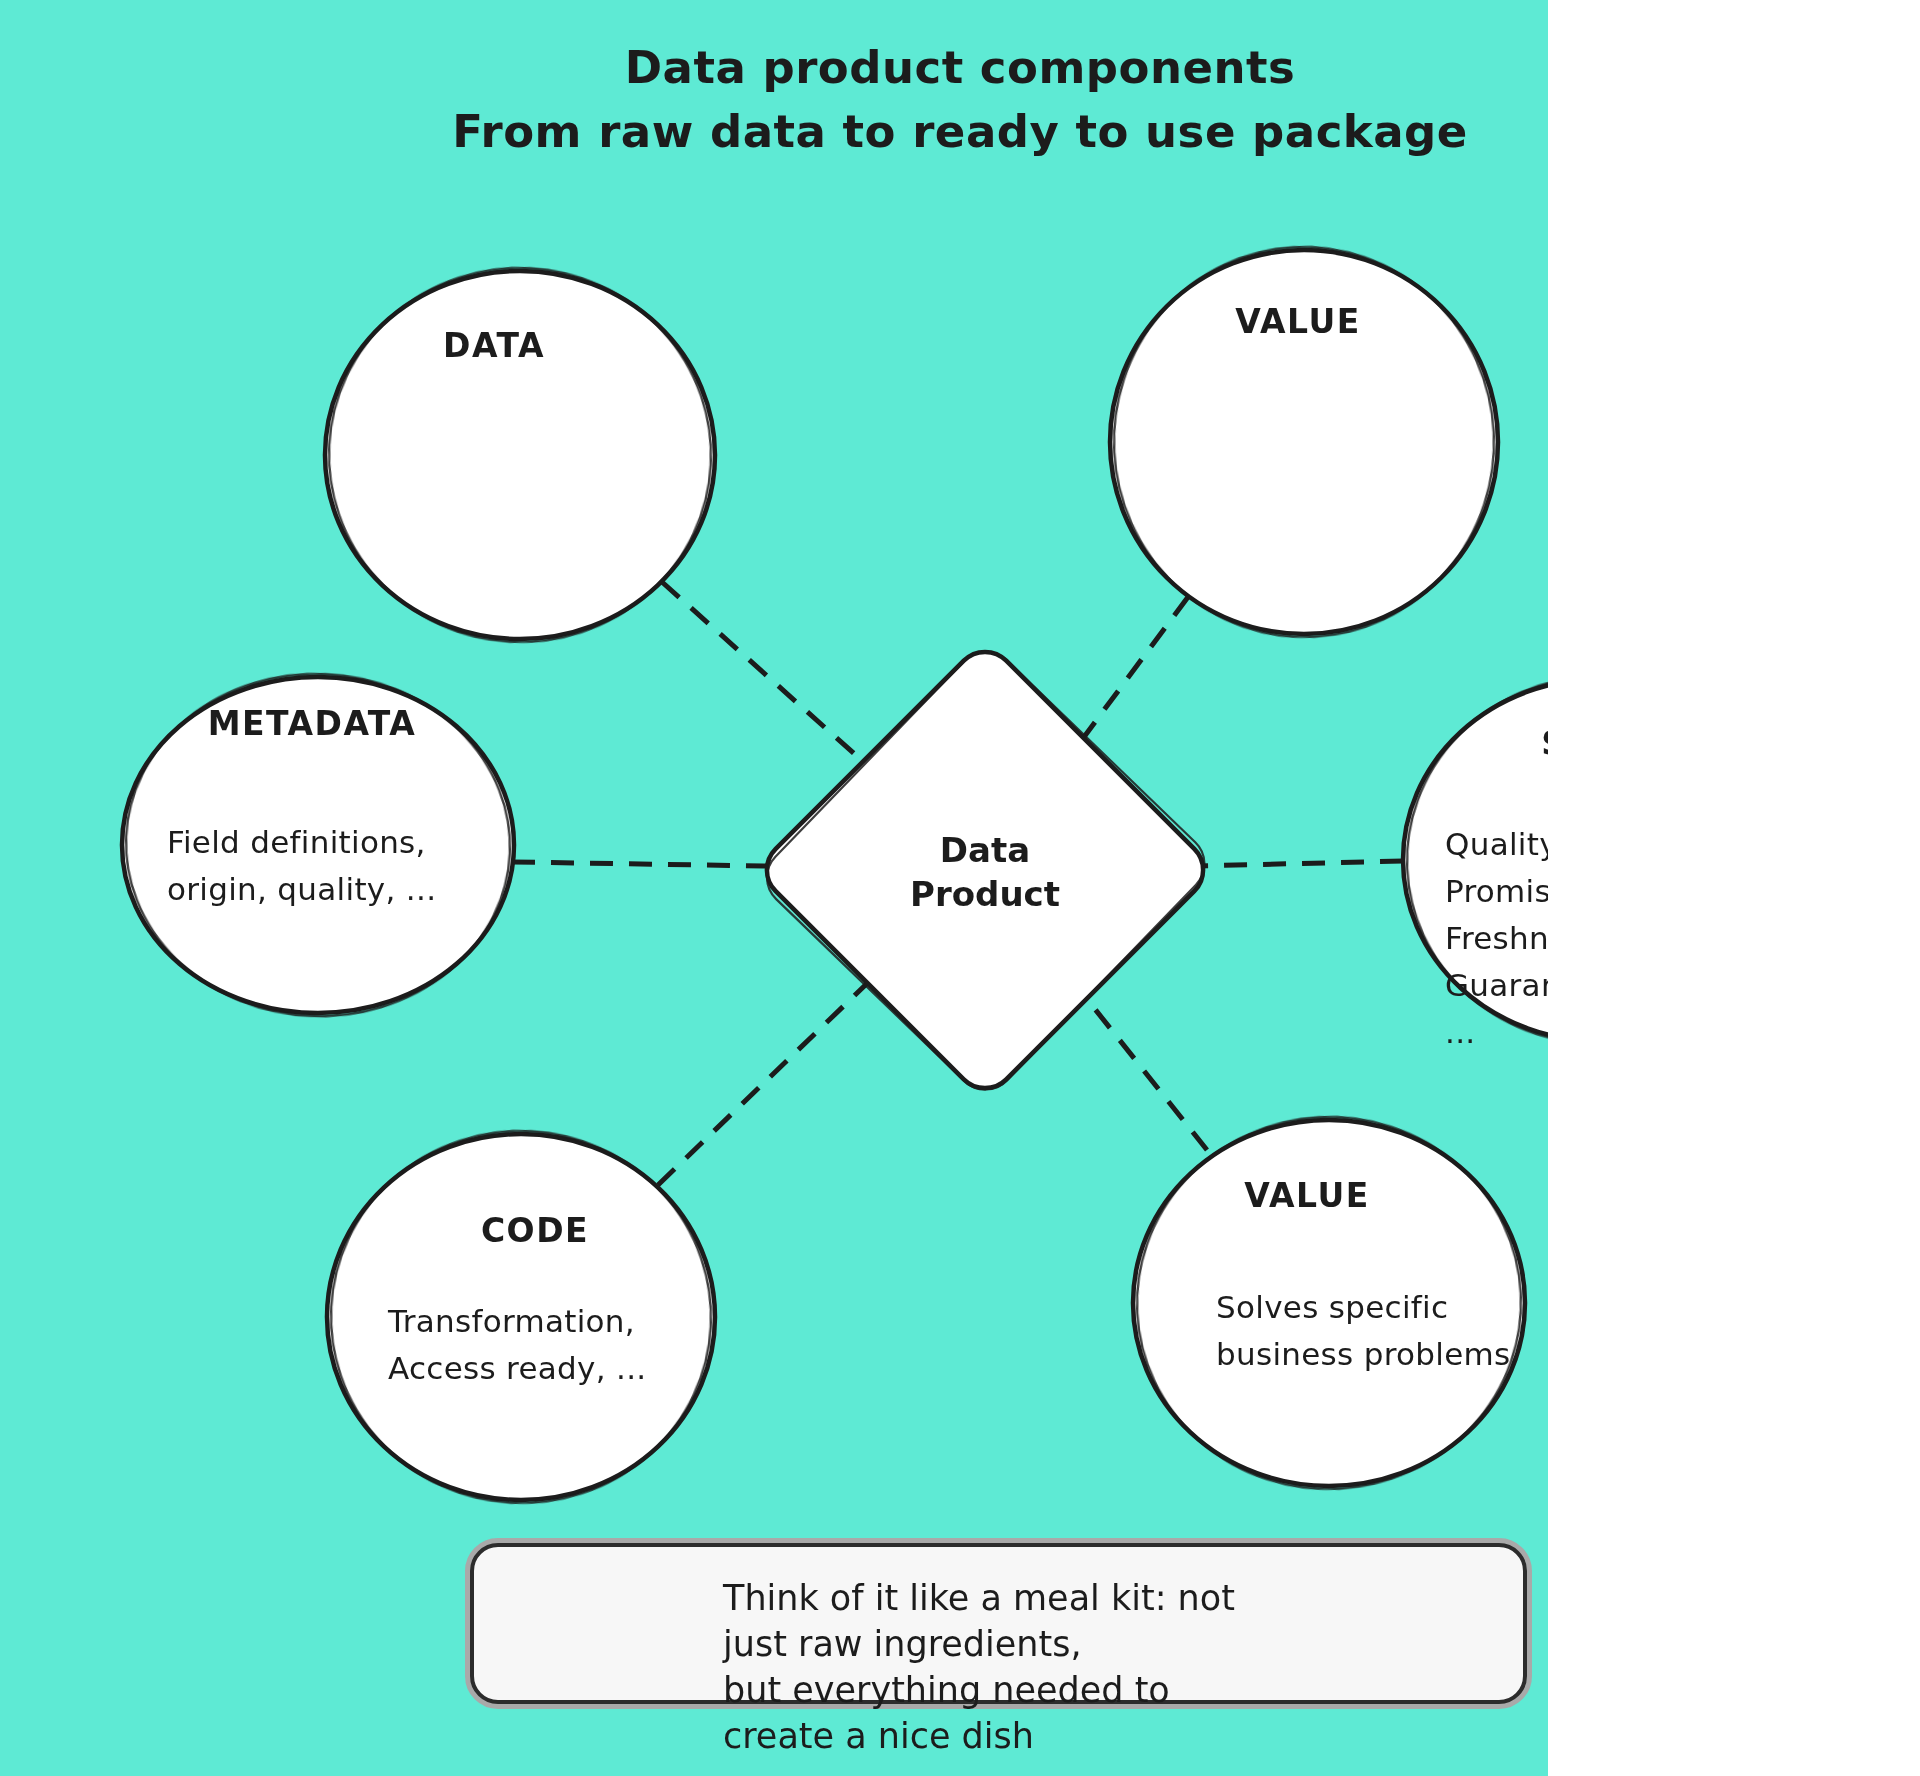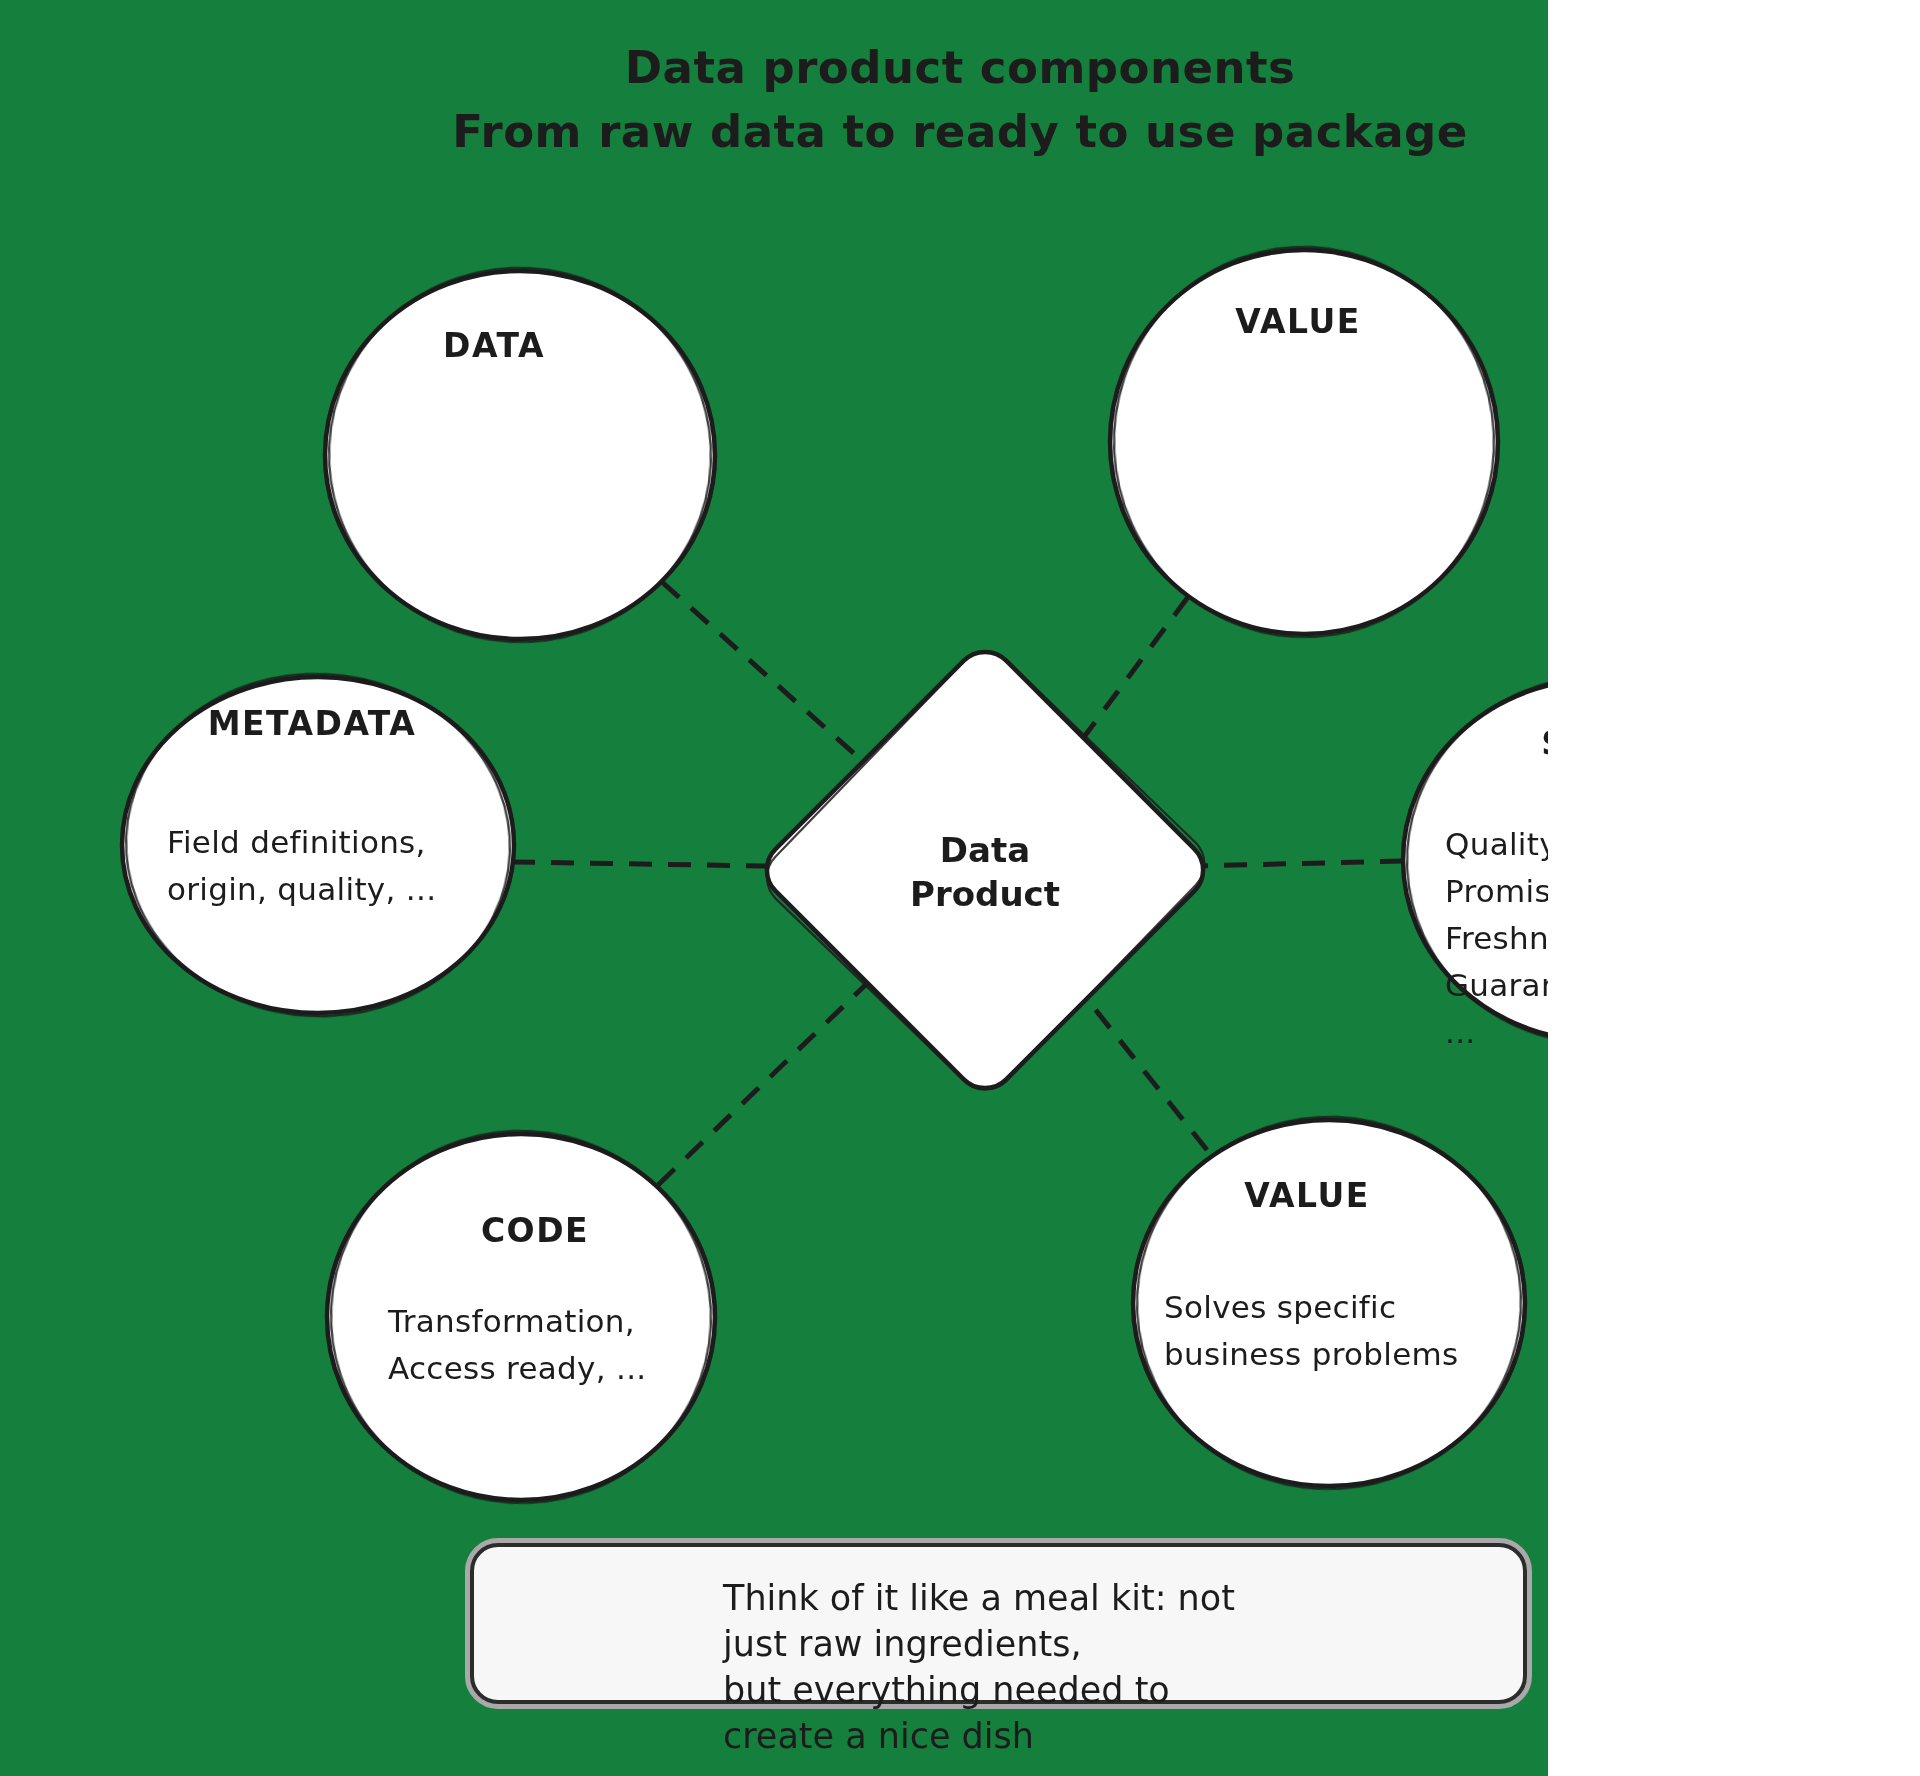--- a/index.html
+++ b/index.html
@@ -1,19 +1,19 @@
 <!DOCTYPE html>
 <html><head>
 <meta charset="utf-8">
 <style>
   html,body{margin:0;padding:0;background:#ffffff;}
   .canvas{
     position:relative;
     width:1548px;height:1776px;
-    background:#15803d;
+    background:#5eead4;
     color:#1c1c1c;
     font-family:"DejaVu Sans","Liberation Sans",sans-serif;
     overflow:hidden;
   }
   svg.layer{position:absolute;left:0;top:0;width:1920px;height:1776px;}
   .lbl{position:absolute;color:#1c1c1c;}
   .page-title{
     left:0;top:36px;width:1920px;
     text-align:center;
     font-size:45px;font-weight:600;line-height:64px;letter-spacing:.5px;
@@ -91,21 +91,21 @@
   <div class="lbl node-title" style="left:1590px;top:724px">SLOs</div>
   <div class="lbl node-body" style="left:1445px;top:821px">Quality Promises,
 Freshness
 Guarantees, ...</div>
 
   <div class="lbl node-title" style="left:535px;top:1211px">CODE</div>
   <div class="lbl node-body" style="left:388px;top:1298px">Transformation,
 Access ready, ...</div>
 
   <div class="lbl node-title" style="left:1307px;top:1176px">VALUE</div>
-  <div class="lbl node-body" style="left:1164px;top:1284px">Solves specific
+  <div class="lbl node-body" style="left:1216px;top:1284px">Solves specific
 business problems</div>
 
   <div class="lbl center-label" style="left:985px;top:828px">Data
 Product</div>
 
   <div class="lbl footer-note" style="left:998px;top:1575px">Think of it like a meal kit: not just raw ingredients,
 but everything needed to create a nice dish</div>
 
 </div>
 

